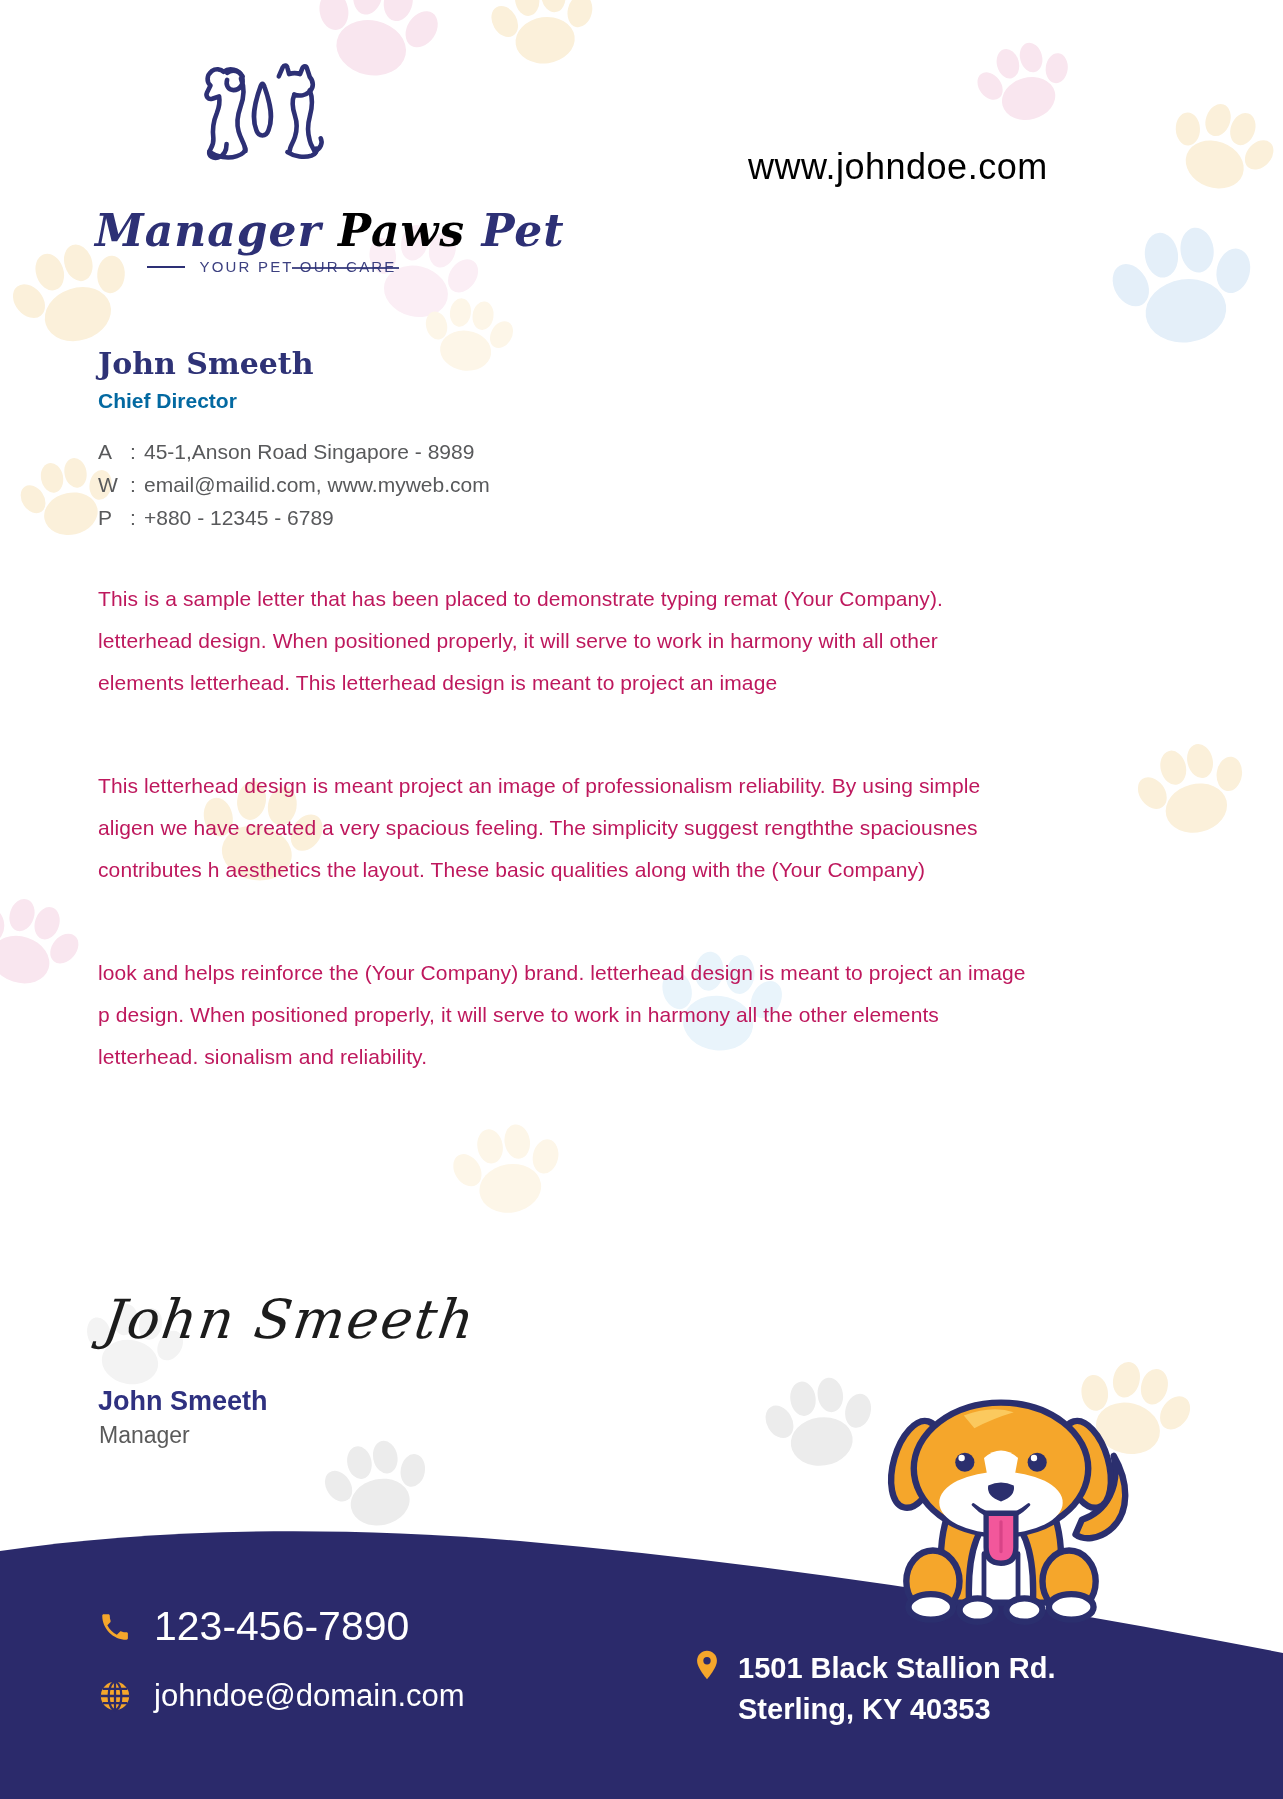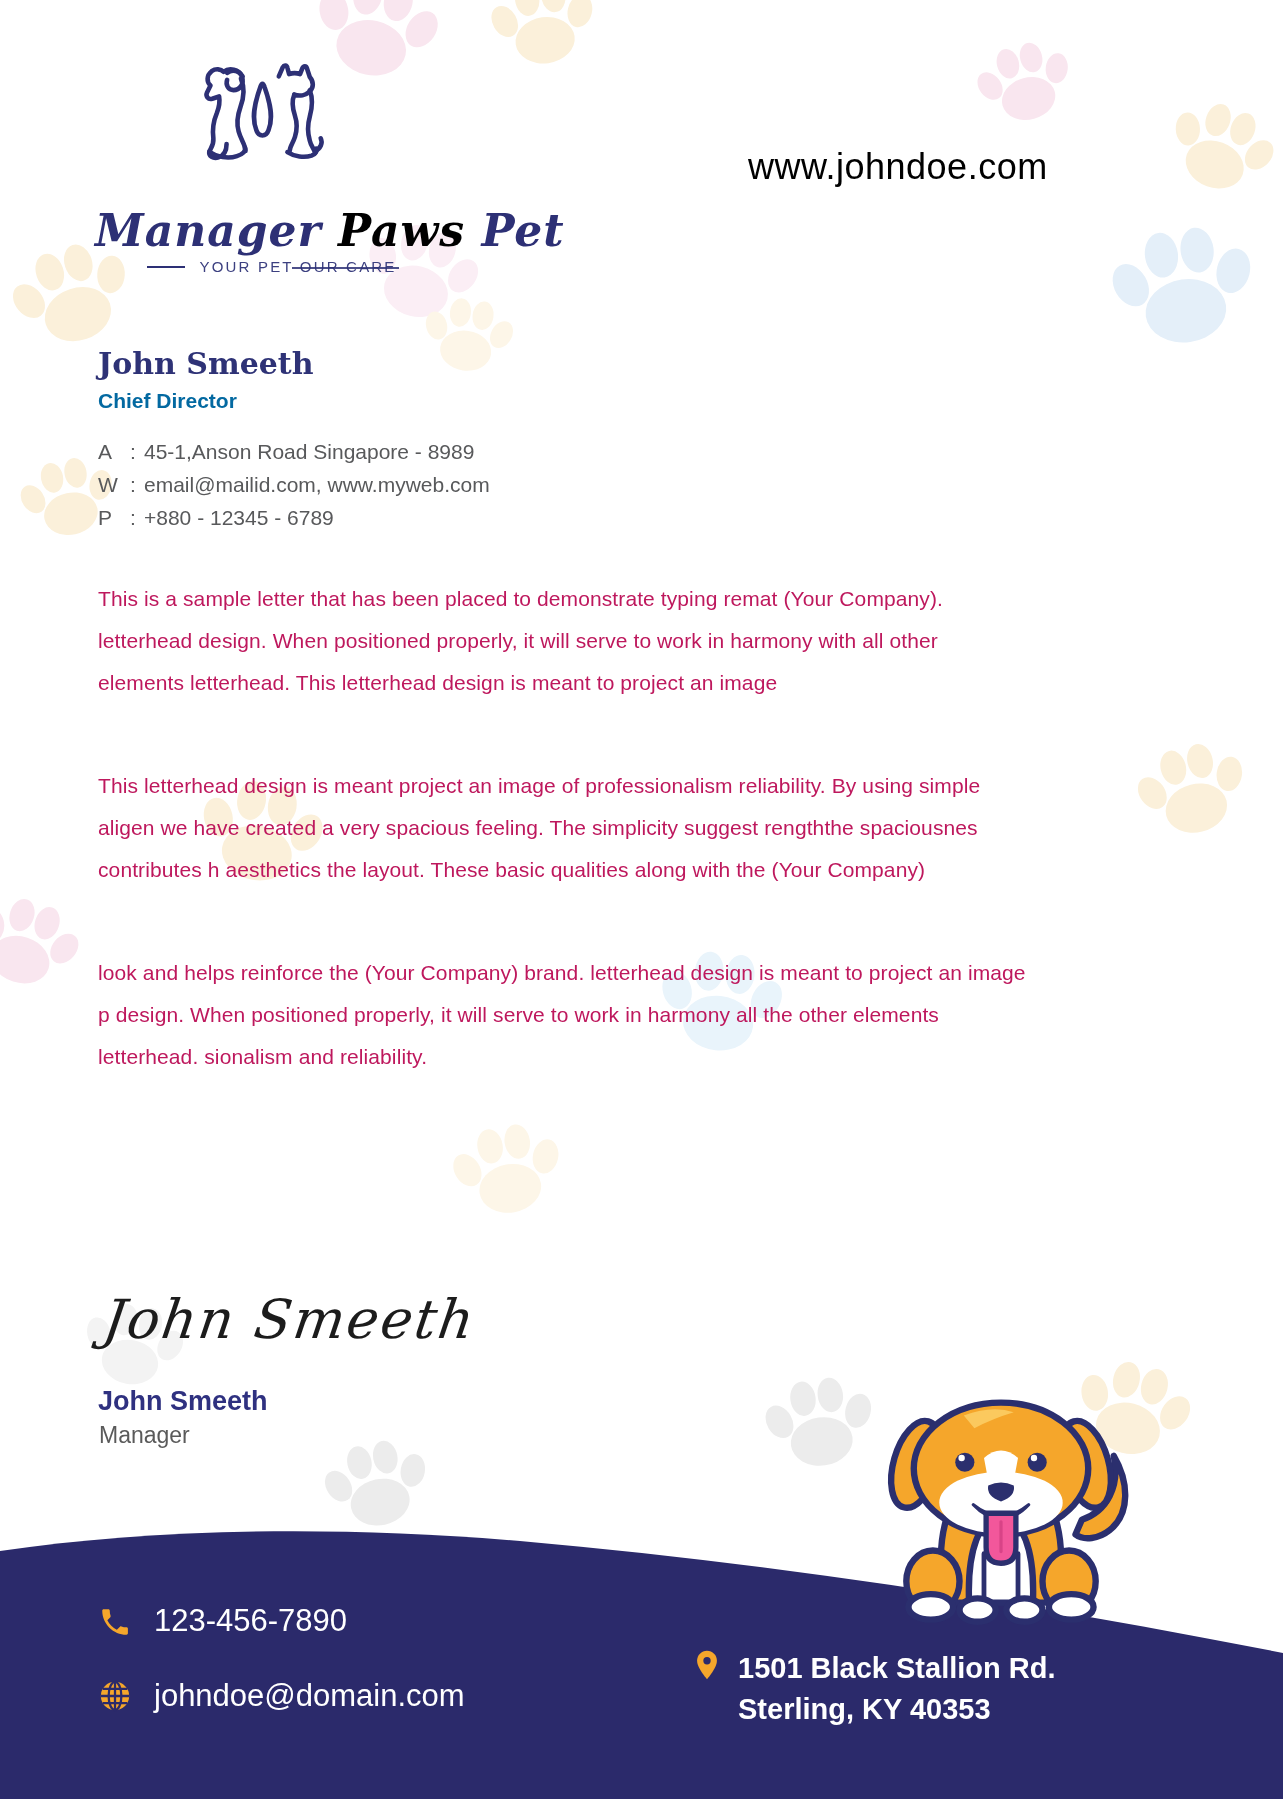--- a/index.html
+++ b/index.html
@@ -48,21 +48,21 @@
     position:absolute;left:104px;top:1288px;z-index:1;
     font-family:"DejaVu Serif",serif;font-style:italic;font-size:54px;color:#1c1c1c;
     transform:skewX(-8deg);letter-spacing:2px;
   }
   .sig-name{position:absolute;left:98px;top:1386px;z-index:1;font-size:27px;font-weight:bold;color:#2f3180;}
   .sig-role{position:absolute;left:99px;top:1422px;z-index:1;font-size:23px;color:#5a5a5a;}
   
   .wave{position:absolute;left:0;bottom:0;width:1283px;height:320px;z-index:2;}
   .dog{position:absolute;left:872px;top:1392px;width:258px;height:250px;z-index:3;}
   .footer-item{position:absolute;z-index:4;display:flex;align-items:center;gap:22px;color:#fff;}
-  .footer-phone{left:98px;top:1603px;font-size:31px;align-items:flex-end;}
+  .footer-phone{left:98px;top:1603px;font-size:41px;}
   .footer-email{left:98px;top:1678px;font-size:31px;}
   .footer-address{left:690px;top:1648px;align-items:flex-start;gap:14px;}
   .footer-address .addr-lines{font-size:29px;font-weight:bold;line-height:41px;}
   .ficon{flex:0 0 auto;display:block;}
 </style>
 </head>
 <body>
 
 <div class="page">
 

